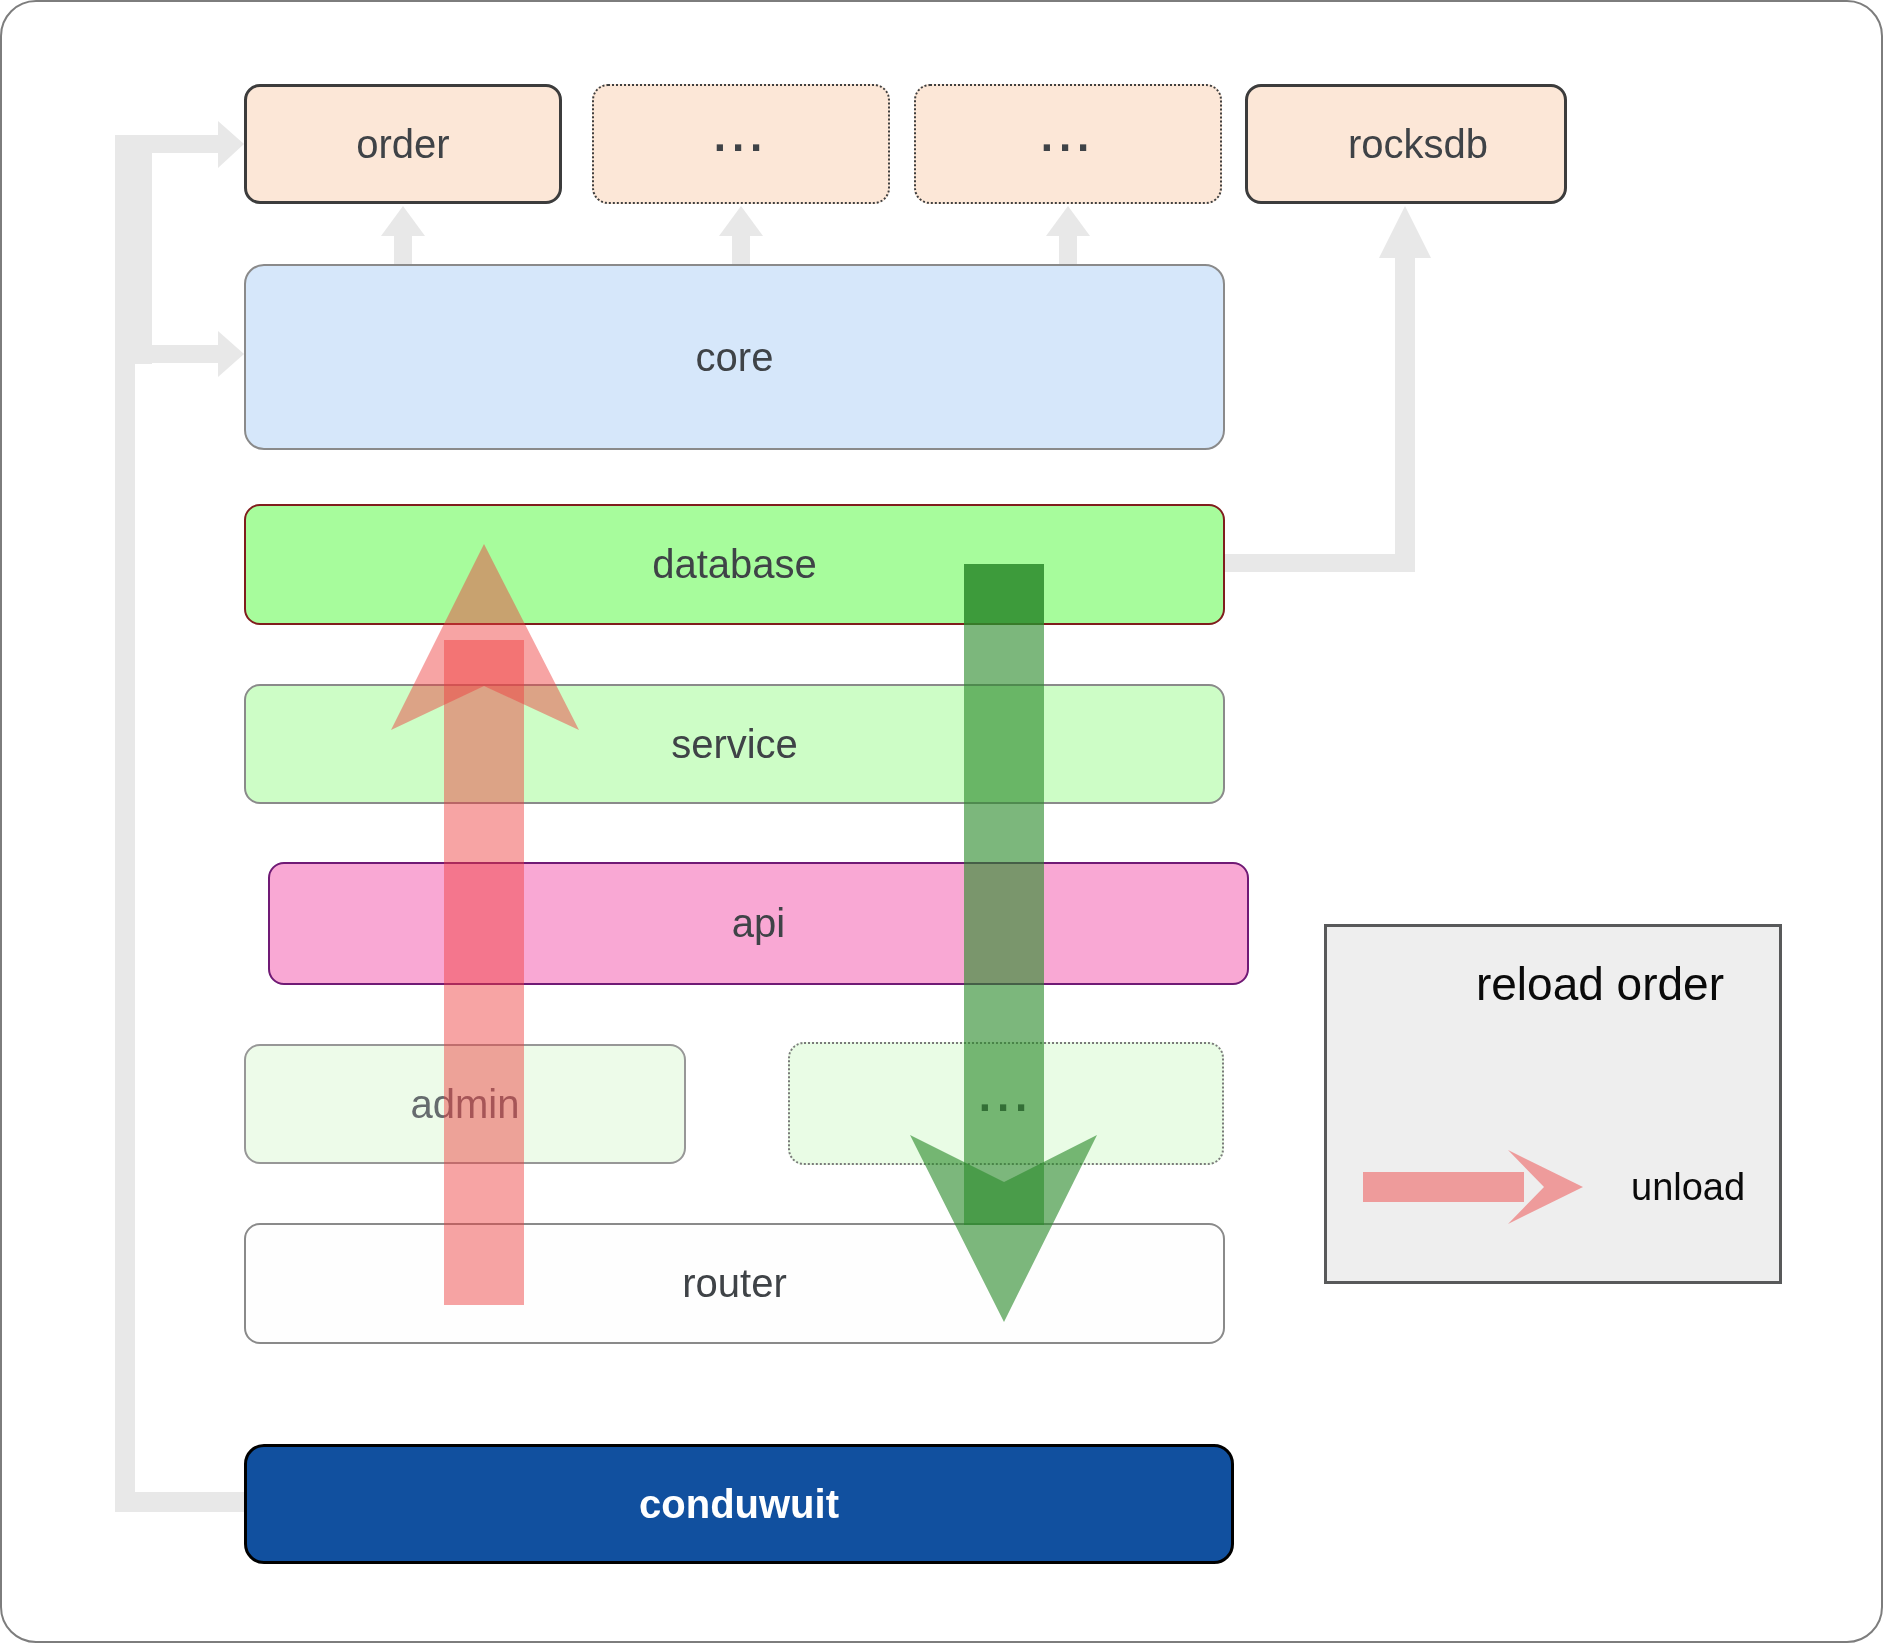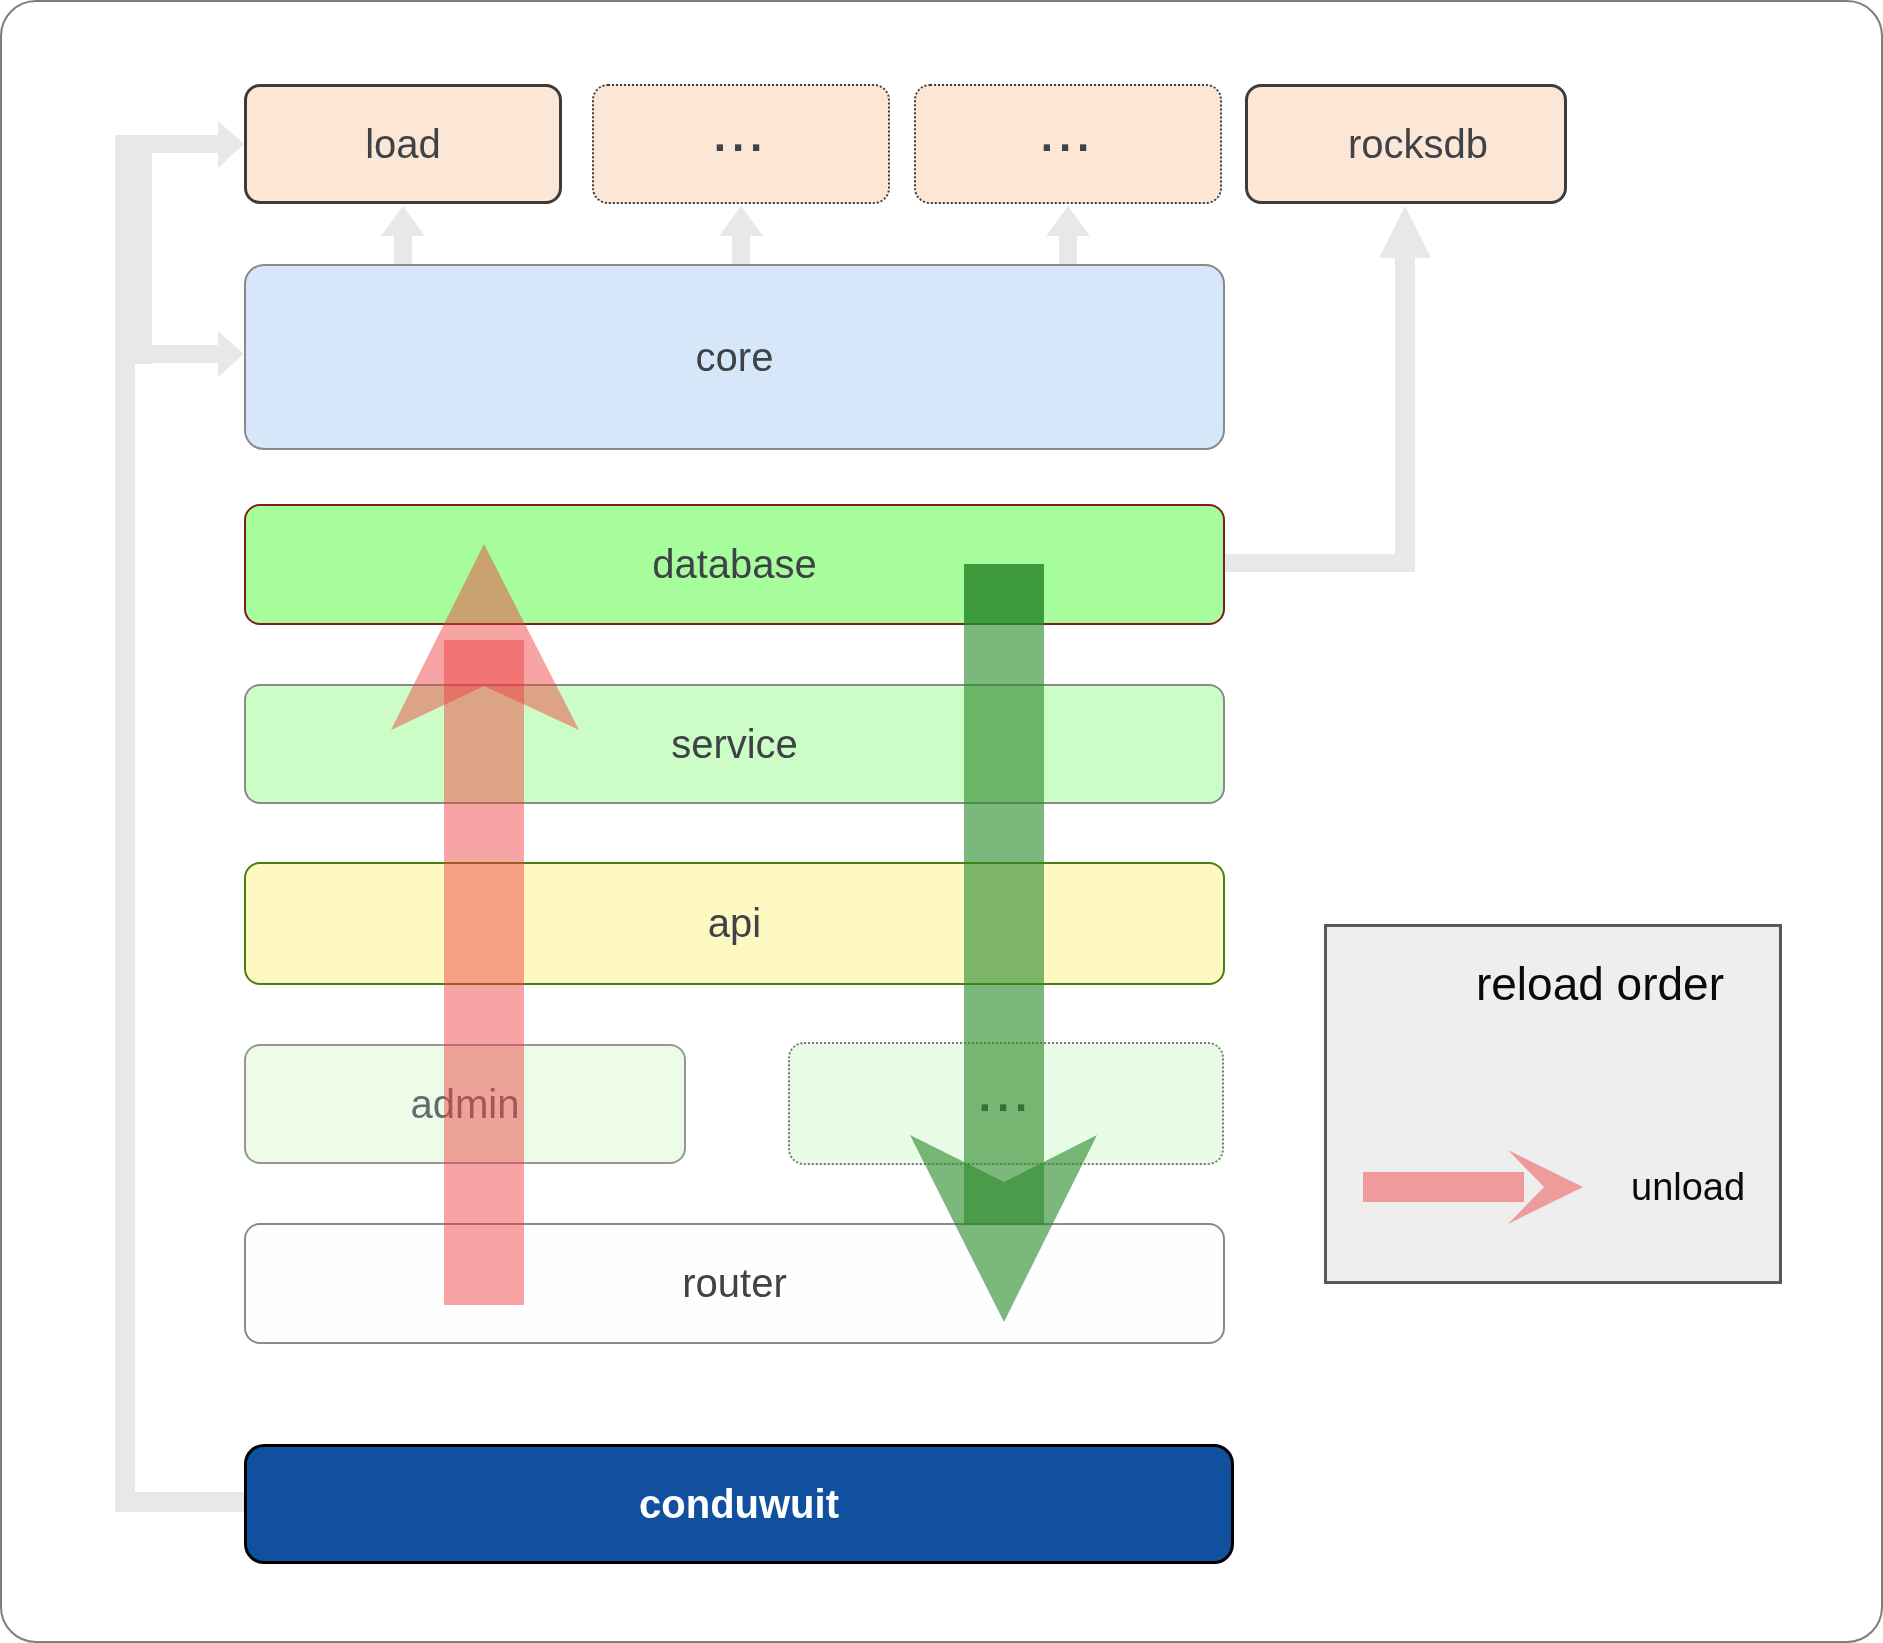--- a/index.html
+++ b/index.html
@@ -13,21 +13,21 @@
     position:absolute;display:flex;align-items:center;justify-content:center;
     box-sizing:border-box;border-radius:16px;font-size:40px;color:#3f4347;
   }
   .node .lbl{white-space:nowrap;}
   .peach{background:#fce7d7;}
   .solid-dark{border:3px solid #3c3c3c;}
   .dotted-dark{border:2px dotted #3f3f3f;}
   .blue{background:#d6e7fa;border:2px solid #8a8a8a;border-radius:20px;}
   .green1{background:#a7fc9c;border:2px solid #7f1d1d;}
   .green2{background:#cdfdc6;border:2px solid #8a8a8a;}
-  .green3{background:#fef9c3;border:2px solid #4d7c0f;}
+  .green3{background:#f9a8d4;border:2px solid #701a75;margin-left:24px;}
   .green4{background:#edfbe9;border:2px solid #979797;color:#666b6e;}
   .green5{background:#e9fce5;border:2px dotted #7a7a7a;}
   .white{background:#fefefe;border:2px solid #8a8a8a;}
   .bluedark{background:#11509f;border:3px solid #000000;border-radius:20px;color:#ffffff;font-weight:bold;}
   .dots{font-weight:700;font-size:44px;letter-spacing:6px;transform:translateY(-8px);}
   #legend{
     position:absolute;left:1322px;top:922px;width:458px;height:360px;
     background:#eeeeee;border:3px solid #58595a;box-sizing:border-box;
   }
   #legend .title{
@@ -70,21 +70,21 @@
       <polygon class="gray" points="1044,234 1088,234 1066,204"></polygon>
     </g>
     <g>
       <rect class="gray" x="1223" y="552" width="190" height="18"></rect>
       <rect class="gray" x="1393" y="253" width="20" height="317"></rect>
       <polygon class="gray" points="1377,256 1429,256 1403,204"></polygon>
     </g>
   </svg>
 
   <div class="node peach solid-dark" style="left:242px;top:82px;width:318px;height:120px;">
-    <span class="lbl">load</span>
+    <span class="lbl">order</span>
   </div>
   <div class="node peach dotted-dark" style="left:590px;top:82px;width:298px;height:120px;">
     <span class="lbl dots">...</span>
   </div>
   <div class="node peach dotted-dark" style="left:912px;top:82px;width:308px;height:120px;">
     <span class="lbl dots">...</span>
   </div>
   <div class="node peach solid-dark" style="left:1243px;top:82px;width:322px;height:120px;padding-left:24px;">
     <span class="lbl">rocksdb</span>
   </div>

